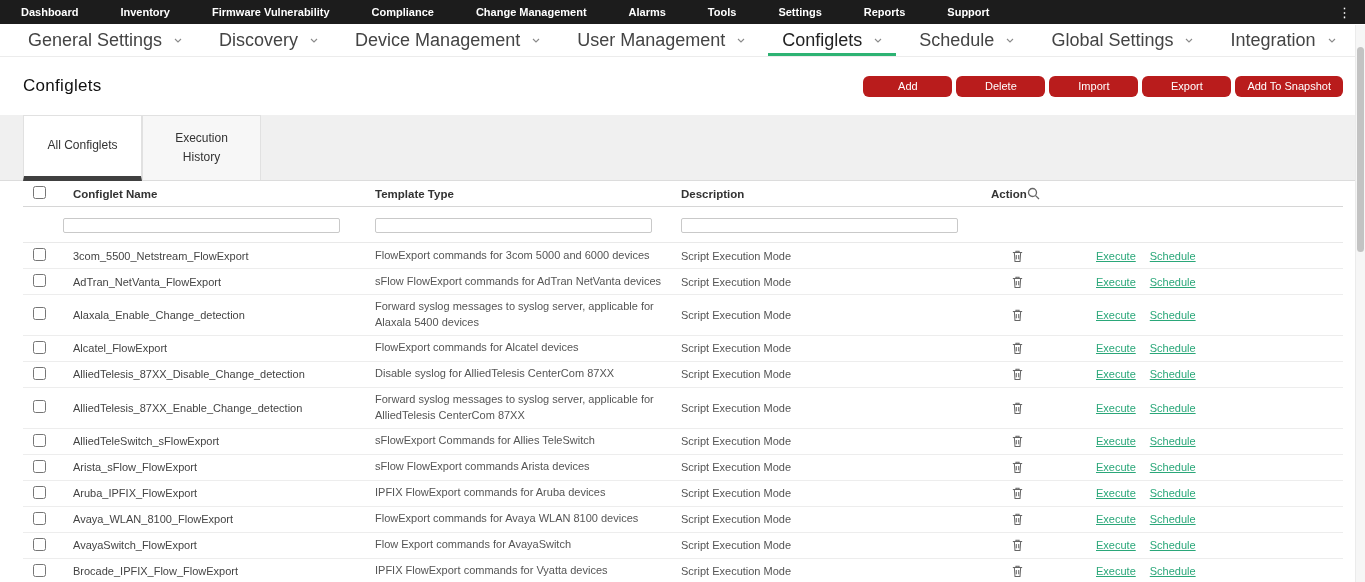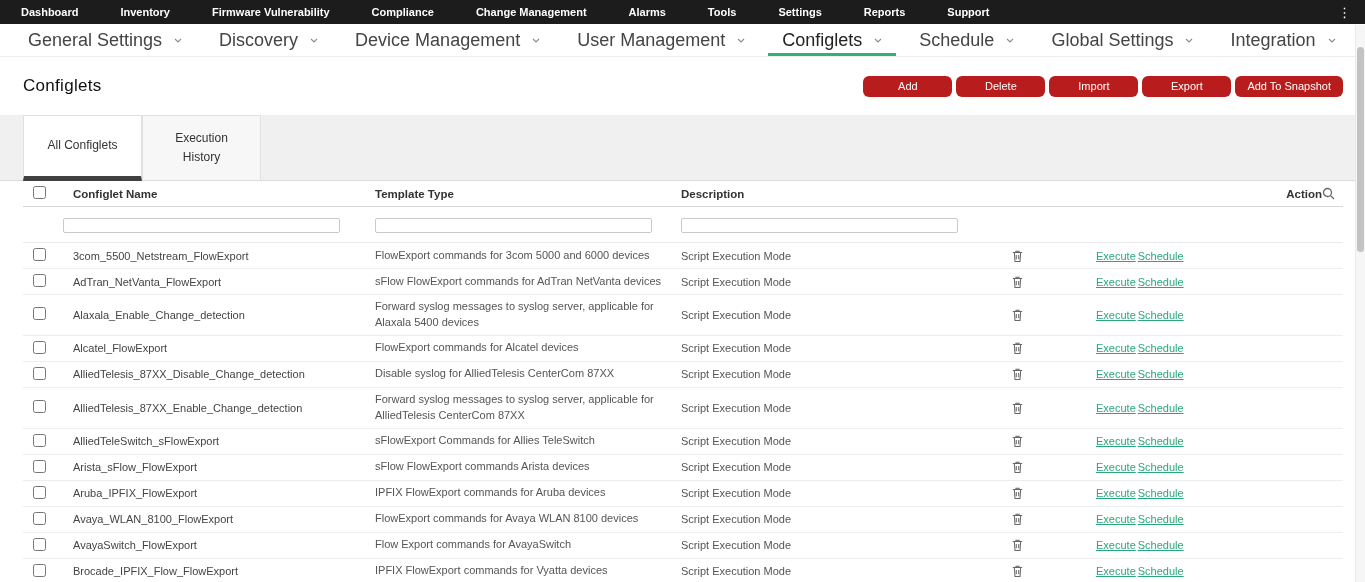--- a/index.html
+++ b/index.html
@@ -38,35 +38,35 @@
     background:#f7f7f7; cursor:pointer; position:relative; }
   .tab span { display:block; width:84px; line-height:1.6; }
   .tab.active { background:#fff; margin-bottom:-1px; border-bottom:5px solid #404040; z-index:2; }
 
   
   .table { margin:0 22px 0 23px; }
   .trow { display:grid; grid-template-columns:40px 312px 306px 310px 1fr; align-items:center; }
   .thead { height:26px; border-bottom:1px solid #d6d6d6; }
   .th { font-size:11.5px; font-weight:700; color:#333; }
   .cell-check, .cell-name { padding-left:10px; }
-  .th-action { display:flex; align-items:center; justify-content:flex-end; padding-right:8px; }
+  .th-action { display:flex; align-items:center; justify-content:flex-start; padding-right:8px; }
   .search-btn { background:none; border:none; padding:0; display:flex; cursor:pointer; }
 
   .filter-row { height:36px; border-bottom:1px solid #e9e9e9; }
   .filter-input { width:277px; height:15px; border:1px solid #c9c9c9; border-radius:2px;
     font-size:11px; padding:0 4px; font-family:inherit; color:#444; }
 
   .data-row { min-height:26px; border-bottom:1px solid #ededed; font-size:11px; color:#555; padding:4px 0; }
   .name-cell { color:#444; }
   .desc-cell { padding-right:14px; line-height:1.45; }
   input[type="checkbox"] { width:13px; height:13px; cursor:pointer; }
 
   .cell-action { display:flex; align-items:center; }
   .trash-btn { background:none; border:none; margin-left:20px; padding:0; display:flex; cursor:pointer; }
-  .links { margin-left:72px; display:flex; gap:2px; }
+  .links { margin-left:72px; display:flex; gap:14px; }
   .link { font-size:11px; color:#2aa779; text-decoration:underline; cursor:pointer; }
 
   
   .scrollbar { position:absolute; top:25px; right:0; bottom:0; width:10px;
     background:#f6f6f6; border-left:1px solid #ebebeb; }
   .scroll-thumb { position:absolute; top:22px; left:1px; width:7px; height:205px;
     background:#c3c3c3; border-radius:4px; cursor:pointer; }
 </style>
 </head>
 <body>

